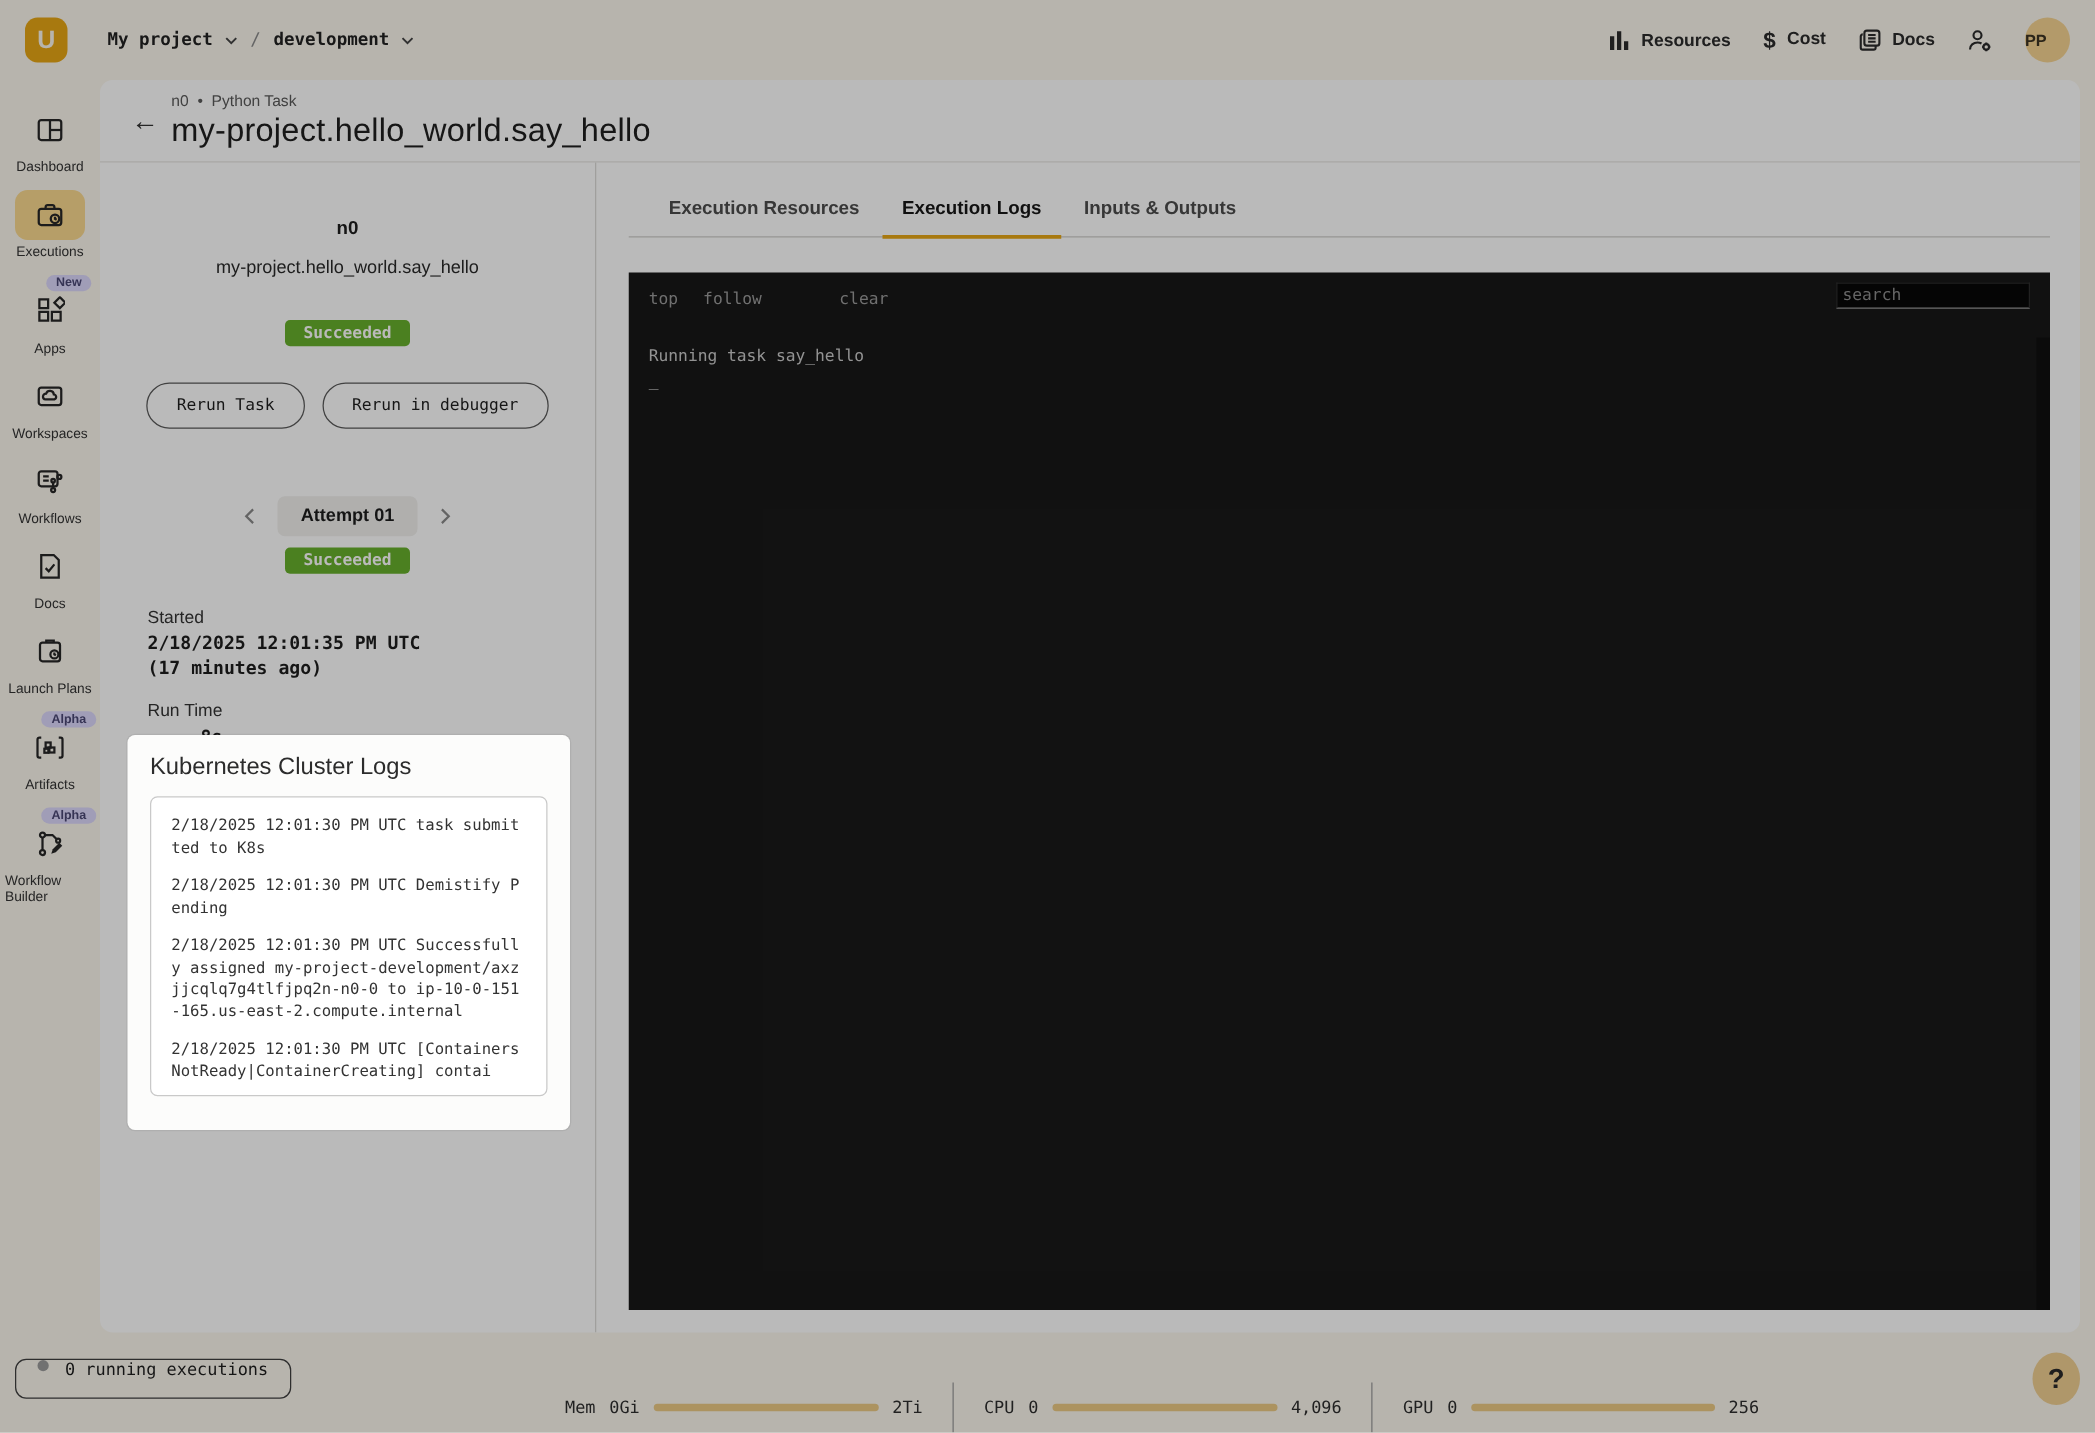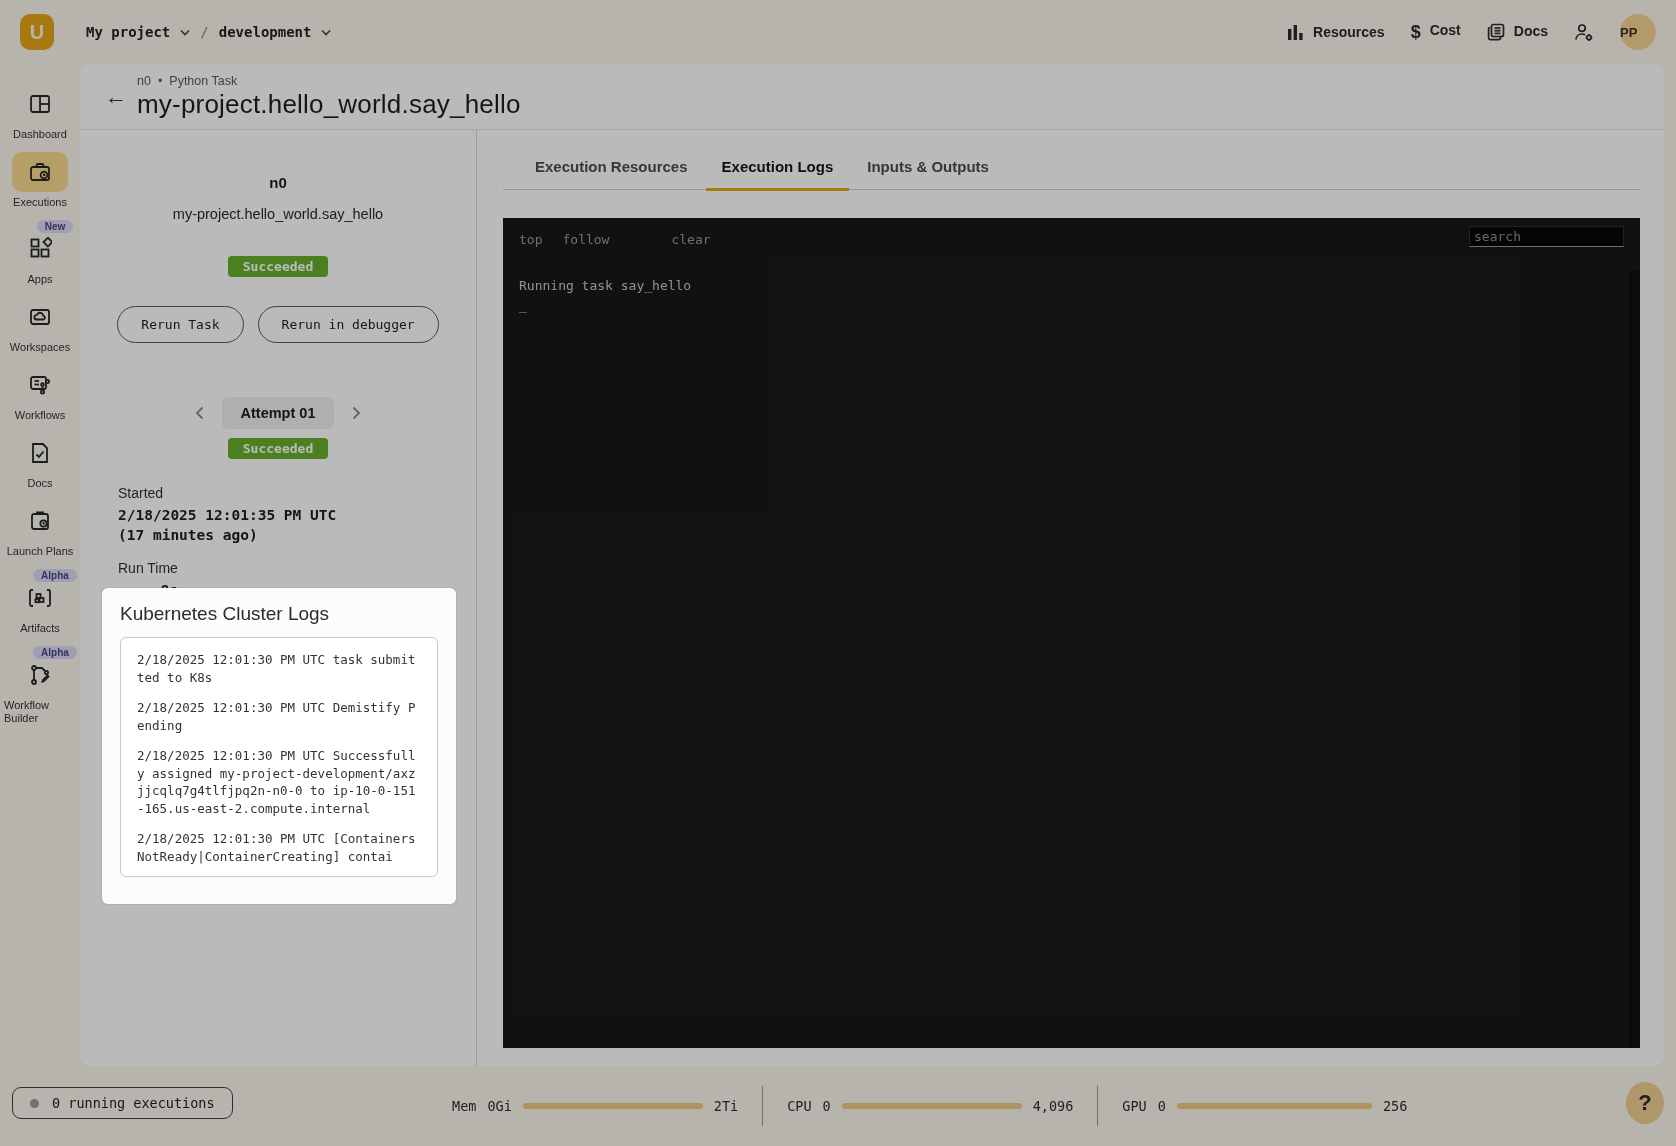--- a/index.html
+++ b/index.html
@@ -93,24 +93,24 @@
                  background:#070707; border:1px solid #2e2e2e; border-bottom:1px solid #9a9a9a;
                  color:#9a9a9a; font-family:"DejaVu Sans Mono", monospace; font-size:13px;
                  padding:0 4px; outline:none; }
   .term-search::placeholder { color:#8d8d8d; }
   .term-body { margin-top:29px; line-height:1.55; color:#c9c9c9; }
   .term-scrollbar { position:absolute; top:52px; right:0; bottom:0; width:11px; background:#101010; }
 
   
   .statusbar { position:absolute; left:0; bottom:0; width:1676px; height:76px; }
   .run-pill { position:absolute; left:12px; top:17px; height:32px; border:1.5px solid #3f3f3f;
-              border-radius:9px; display:flex; align-items:center; gap:13px; padding:0 17px;
+              border-radius:9px; display:flex; gap:13px; padding:0 17px;
               font-family:"DejaVu Sans Mono", monospace; font-size:13.5px; color:#1e1e1e; cursor:pointer; }
   .run-dot { width:9px; height:9px; border-radius:50%; background:#9b9b9b; }
-  .meters { position:absolute; left:452px; top:16px; display:flex; align-items:center;text-align:right; }
+  .meters { position:absolute; left:452px; top:36px; display:flex; align-items:center;text-align:right; }
   .meter { display:flex; align-items:center; gap:11px;
            font-family:"DejaVu Sans Mono", monospace; font-size:13.5px; color:#2e2e2e; }
   .meter-bar { width:180px; height:6px; border-radius:3px; background:#ecca84; }
   .meter.gpu .meter-bar { width:195px; }
   .meter-div { width:1px; height:40px; background:#9a9a9a; margin:0 24px; align-self:center; }
   .help-btn { position:absolute; right:12px; top:12px; width:38px; height:42px; border-radius:50%;
               background:#f0cf92; display:flex; align-items:center; justify-content:center;
               font-size:22px; font-weight:bold; color:#2a2a2a; cursor:pointer; }
 
   

